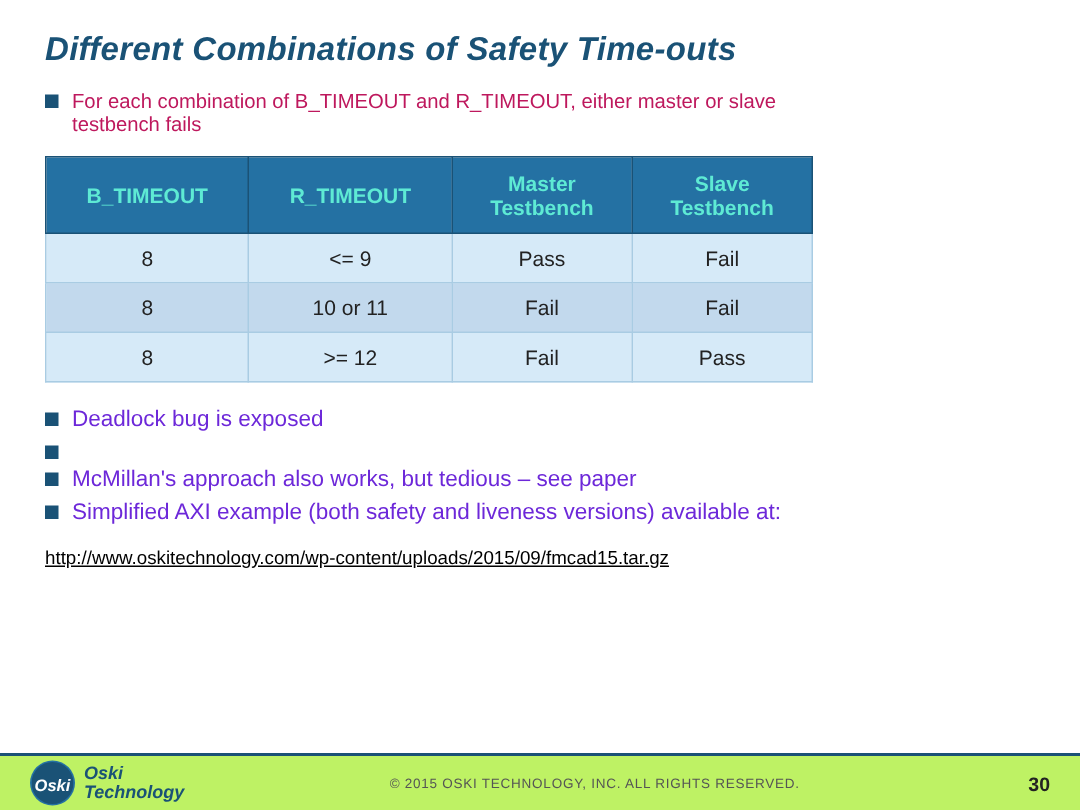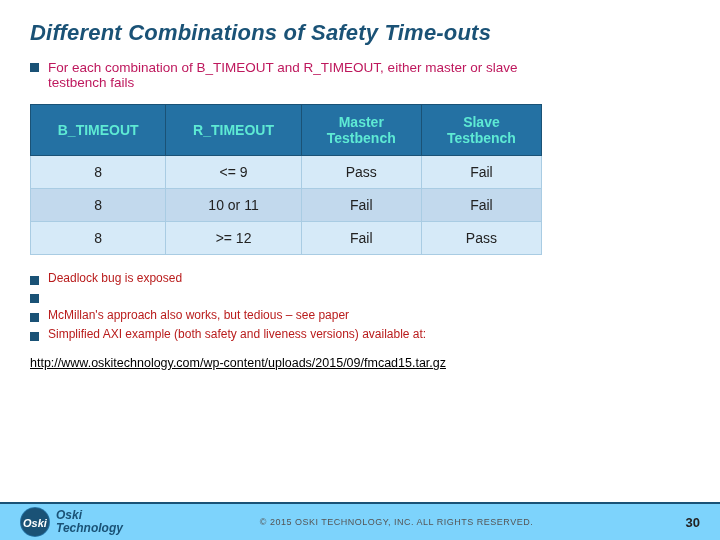--- a/index.html
+++ b/index.html
@@ -81,24 +81,24 @@
     table tbody tr:nth-child(even) td {
       background: #c2d9ed;
     }
 
     .bullets-bottom {
       margin-bottom: 10px;
     }
 
     .bullet-item {
       display: flex;
-      align-items: flex-end;
+      align-items: flex-start;
       margin-bottom: 5px;
-      font-size: 12px;
-      color: #b91c1c;
+      font-size: 15px;
+      color: #6d28d9;
     }
 
     .bullet-item .bullet-square {
       margin-top: 4px;
     }
 
     .link-line {
       font-size: 12.5px;
       color: #000000;
       text-decoration: underline;
@@ -110,21 +110,21 @@
       position: absolute;
       bottom: 0;
       left: 0;
       right: 0;
       height: 38px;
       display: flex;
       align-items: center;
       justify-content: space-between;
       padding: 0 20px;
       border-top: 2px solid #1a5276;
-      background: #7dd3fc;
+      background: #bef264;
     }
 
     .footer-logo {
       display: flex;
       align-items: center;
       gap: 6px;
     }
 
     .logo-circle {
       width: 30px;

